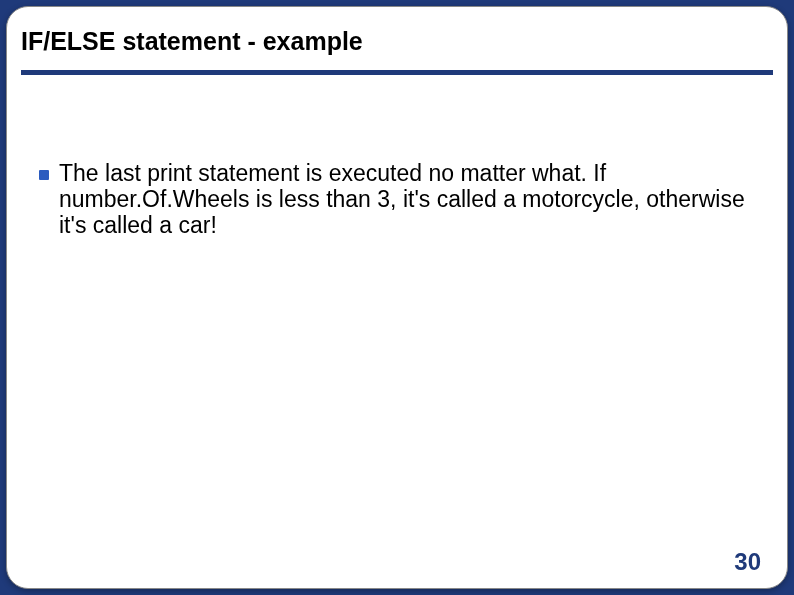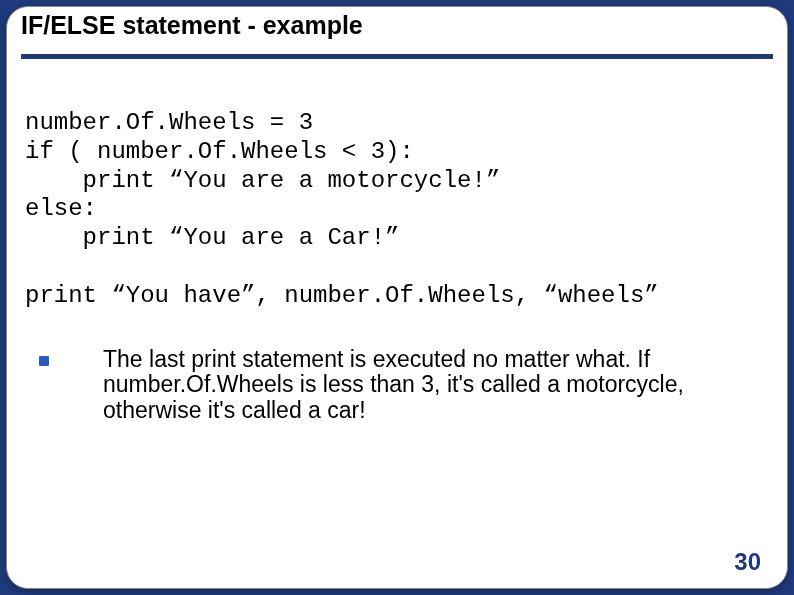--- a/index.html
+++ b/index.html
@@ -16,21 +16,21 @@
     left: 6px;
     right: 6px;
     bottom: 6px;
     background: #fff;
     border-radius: 22px;
     border: 1px solid #888;
     box-shadow: 0 2px 6px rgba(0,0,0,0.3);
     overflow: hidden;
   }
   .title-area {
-    padding: 4px 14px 10px 14px;
+    padding: 20px 14px 10px 14px;
   }
   .title {
     font-size: 25px;
     font-weight: bold;
     color: #000;
   }
   .divider {
     height: 5px;
     background: #1f3a7a;
     margin-top: 14px;
@@ -58,46 +58,38 @@
     height: 10px;
     background: #2b5bbf;
     border-radius: 1px;
     flex-shrink: 0;
     margin-top: 9px;
   }
   .body-text {
     font-size: 23px;
     line-height: 1.12;
     color: #000;
-    margin-left: 44px;
   }
   .page-num {
     position: absolute;
     bottom: 12px;
     right: 26px;
     font-size: 24px;
     font-weight: bold;
     color: #1f3a7a;
   }
 </style>
 </head>
 <body>
 
 <div class="slide">
   <div class="title-area">
     <div class="title">IF/ELSE statement - example</div>
     <div class="divider"></div>
   </div>
   <div class="content">
-    <div class="code">number.Of.Wheels = 3
-if ( number.Of.Wheels &lt; 3):
-    print “You are a motorcycle!”
-else:
-    print “You are a Car!”
-
-print “You have”, number.Of.Wheels, “wheels”</div>
     <div class="body-block">
       <div class="bullet"></div>
       <div class="body-text">The last print statement is executed no matter what. If number.Of.Wheels is less than 3, it's called a motorcycle, otherwise it's called a car!</div>
     </div>
   </div>
   <div class="page-num">30</div>
 </div>
 
 </body></html>

